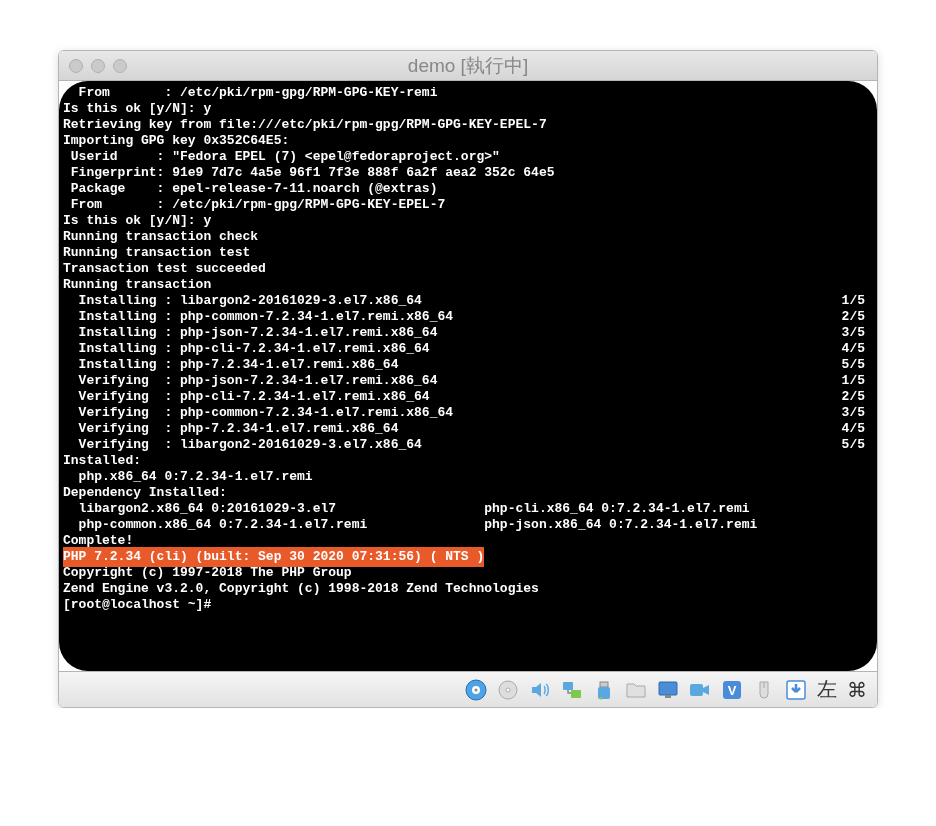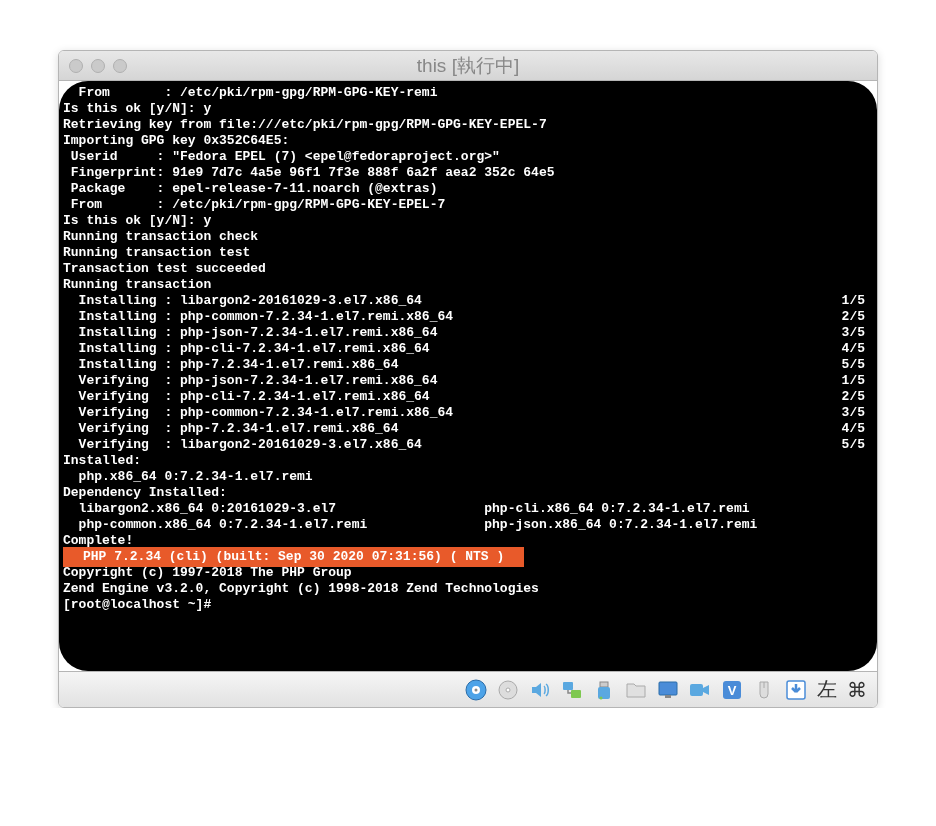--- a/index.html
+++ b/index.html
@@ -54,21 +54,21 @@
       padding: 4px 4px 8px 4px;
       white-space: pre;
       min-height: 590px;
       font-weight: bold;
       border-radius: 29px;
     }
     .highlight {
       background: #e85a2a;
       color: #fff;
       display: inline-block;
-      padding: 2px 20px;
+      padding: 2px 0;
       margin: -2px 0;
     }
     .line { display: flex; }
     .line .left { flex: 1; }
     .line .right { padding-right: 8px; }
     .toolbar {
       height: 36px;
       background: linear-gradient(#f5f5f5, #e2e2e2);
       border-top: 1px solid #b5b5b5;
       display: flex;
@@ -96,21 +96,21 @@
 </head>
 <body>
 
 <div class="window">
   <div class="titlebar">
     <div class="traffic-lights">
       <div class="traffic-light"></div>
       <div class="traffic-light"></div>
       <div class="traffic-light"></div>
     </div>
-    <div class="title">this [執行中]</div>
+    <div class="title">demo [執行中]</div>
   </div>
 
   <div class="terminal" id="terminal"><div class="line"><span class="left">  From       : /etc/pki/rpm-gpg/RPM-GPG-KEY-remi</span></div><div class="line"><span class="left">Is this ok [y/N]: y</span></div><div class="line"><span class="left">Retrieving key from file:///etc/pki/rpm-gpg/RPM-GPG-KEY-EPEL-7</span></div><div class="line"><span class="left">Importing GPG key 0x352C64E5:</span></div><div class="line"><span class="left"> Userid     : "Fedora EPEL (7) &lt;epel@fedoraproject.org&gt;"</span></div><div class="line"><span class="left"> Fingerprint: 91e9 7d7c 4a5e 96f1 7f3e 888f 6a2f aea2 352c 64e5</span></div><div class="line"><span class="left"> Package    : epel-release-7-11.noarch (@extras)</span></div><div class="line"><span class="left"> From       : /etc/pki/rpm-gpg/RPM-GPG-KEY-EPEL-7</span></div><div class="line"><span class="left">Is this ok [y/N]: y</span></div><div class="line"><span class="left">Running transaction check</span></div><div class="line"><span class="left">Running transaction test</span></div><div class="line"><span class="left">Transaction test succeeded</span></div><div class="line"><span class="left">Running transaction</span></div><div class="line"><span class="left">  Installing : libargon2-20161029-3.el7.x86_64</span><span class="right">1/5</span></div><div class="line"><span class="left">  Installing : php-common-7.2.34-1.el7.remi.x86_64</span><span class="right">2/5</span></div><div class="line"><span class="left">  Installing : php-json-7.2.34-1.el7.remi.x86_64</span><span class="right">3/5</span></div><div class="line"><span class="left">  Installing : php-cli-7.2.34-1.el7.remi.x86_64</span><span class="right">4/5</span></div><div class="line"><span class="left">  Installing : php-7.2.34-1.el7.remi.x86_64</span><span class="right">5/5</span></div><div class="line"><span class="left">  Verifying  : php-json-7.2.34-1.el7.remi.x86_64</span><span class="right">1/5</span></div><div class="line"><span class="left">  Verifying  : php-cli-7.2.34-1.el7.remi.x86_64</span><span class="right">2/5</span></div><div class="line"><span class="left">  Verifying  : php-common-7.2.34-1.el7.remi.x86_64</span><span class="right">3/5</span></div><div class="line"><span class="left">  Verifying  : php-7.2.34-1.el7.remi.x86_64</span><span class="right">4/5</span></div><div class="line"><span class="left">  Verifying  : libargon2-20161029-3.el7.x86_64</span><span class="right">5/5</span></div><div class="line"><span class="left"></span></div><div class="line"><span class="left">Installed:</span></div><div class="line"><span class="left">  php.x86_64 0:7.2.34-1.el7.remi</span></div><div class="line"><span class="left"></span></div><div class="line"><span class="left">Dependency Installed:</span></div><div class="line"><span class="left">  libargon2.x86_64 0:20161029-3.el7                   php-cli.x86_64 0:7.2.34-1.el7.remi</span></div><div class="line"><span class="left">  php-common.x86_64 0:7.2.34-1.el7.remi               php-json.x86_64 0:7.2.34-1.el7.remi</span></div><div class="line"><span class="left"></span></div><div class="line"><span class="left">Complete!</span></div><div><span class="highlight">PHP 7.2.34 (cli) (built: Sep 30 2020 07:31:56) ( NTS )</span></div><div>Copyright (c) 1997-2018 The PHP Group</div><div>Zend Engine v3.2.0, Copyright (c) 1998-2018 Zend Technologies</div><div>[root@localhost ~]#</div></div>
 
   <div class="toolbar">
     <div class="tool-icon">
       <svg viewBox="0 0 24 24">
           <circle cx="12" cy="12" r="10" fill="#4da3e8" stroke="#2a6ca8" stroke-width="1"></circle>
           <circle cx="12" cy="12" r="4" fill="#fff"></circle>
           <circle cx="12" cy="12" r="1.5" fill="#888"></circle>

